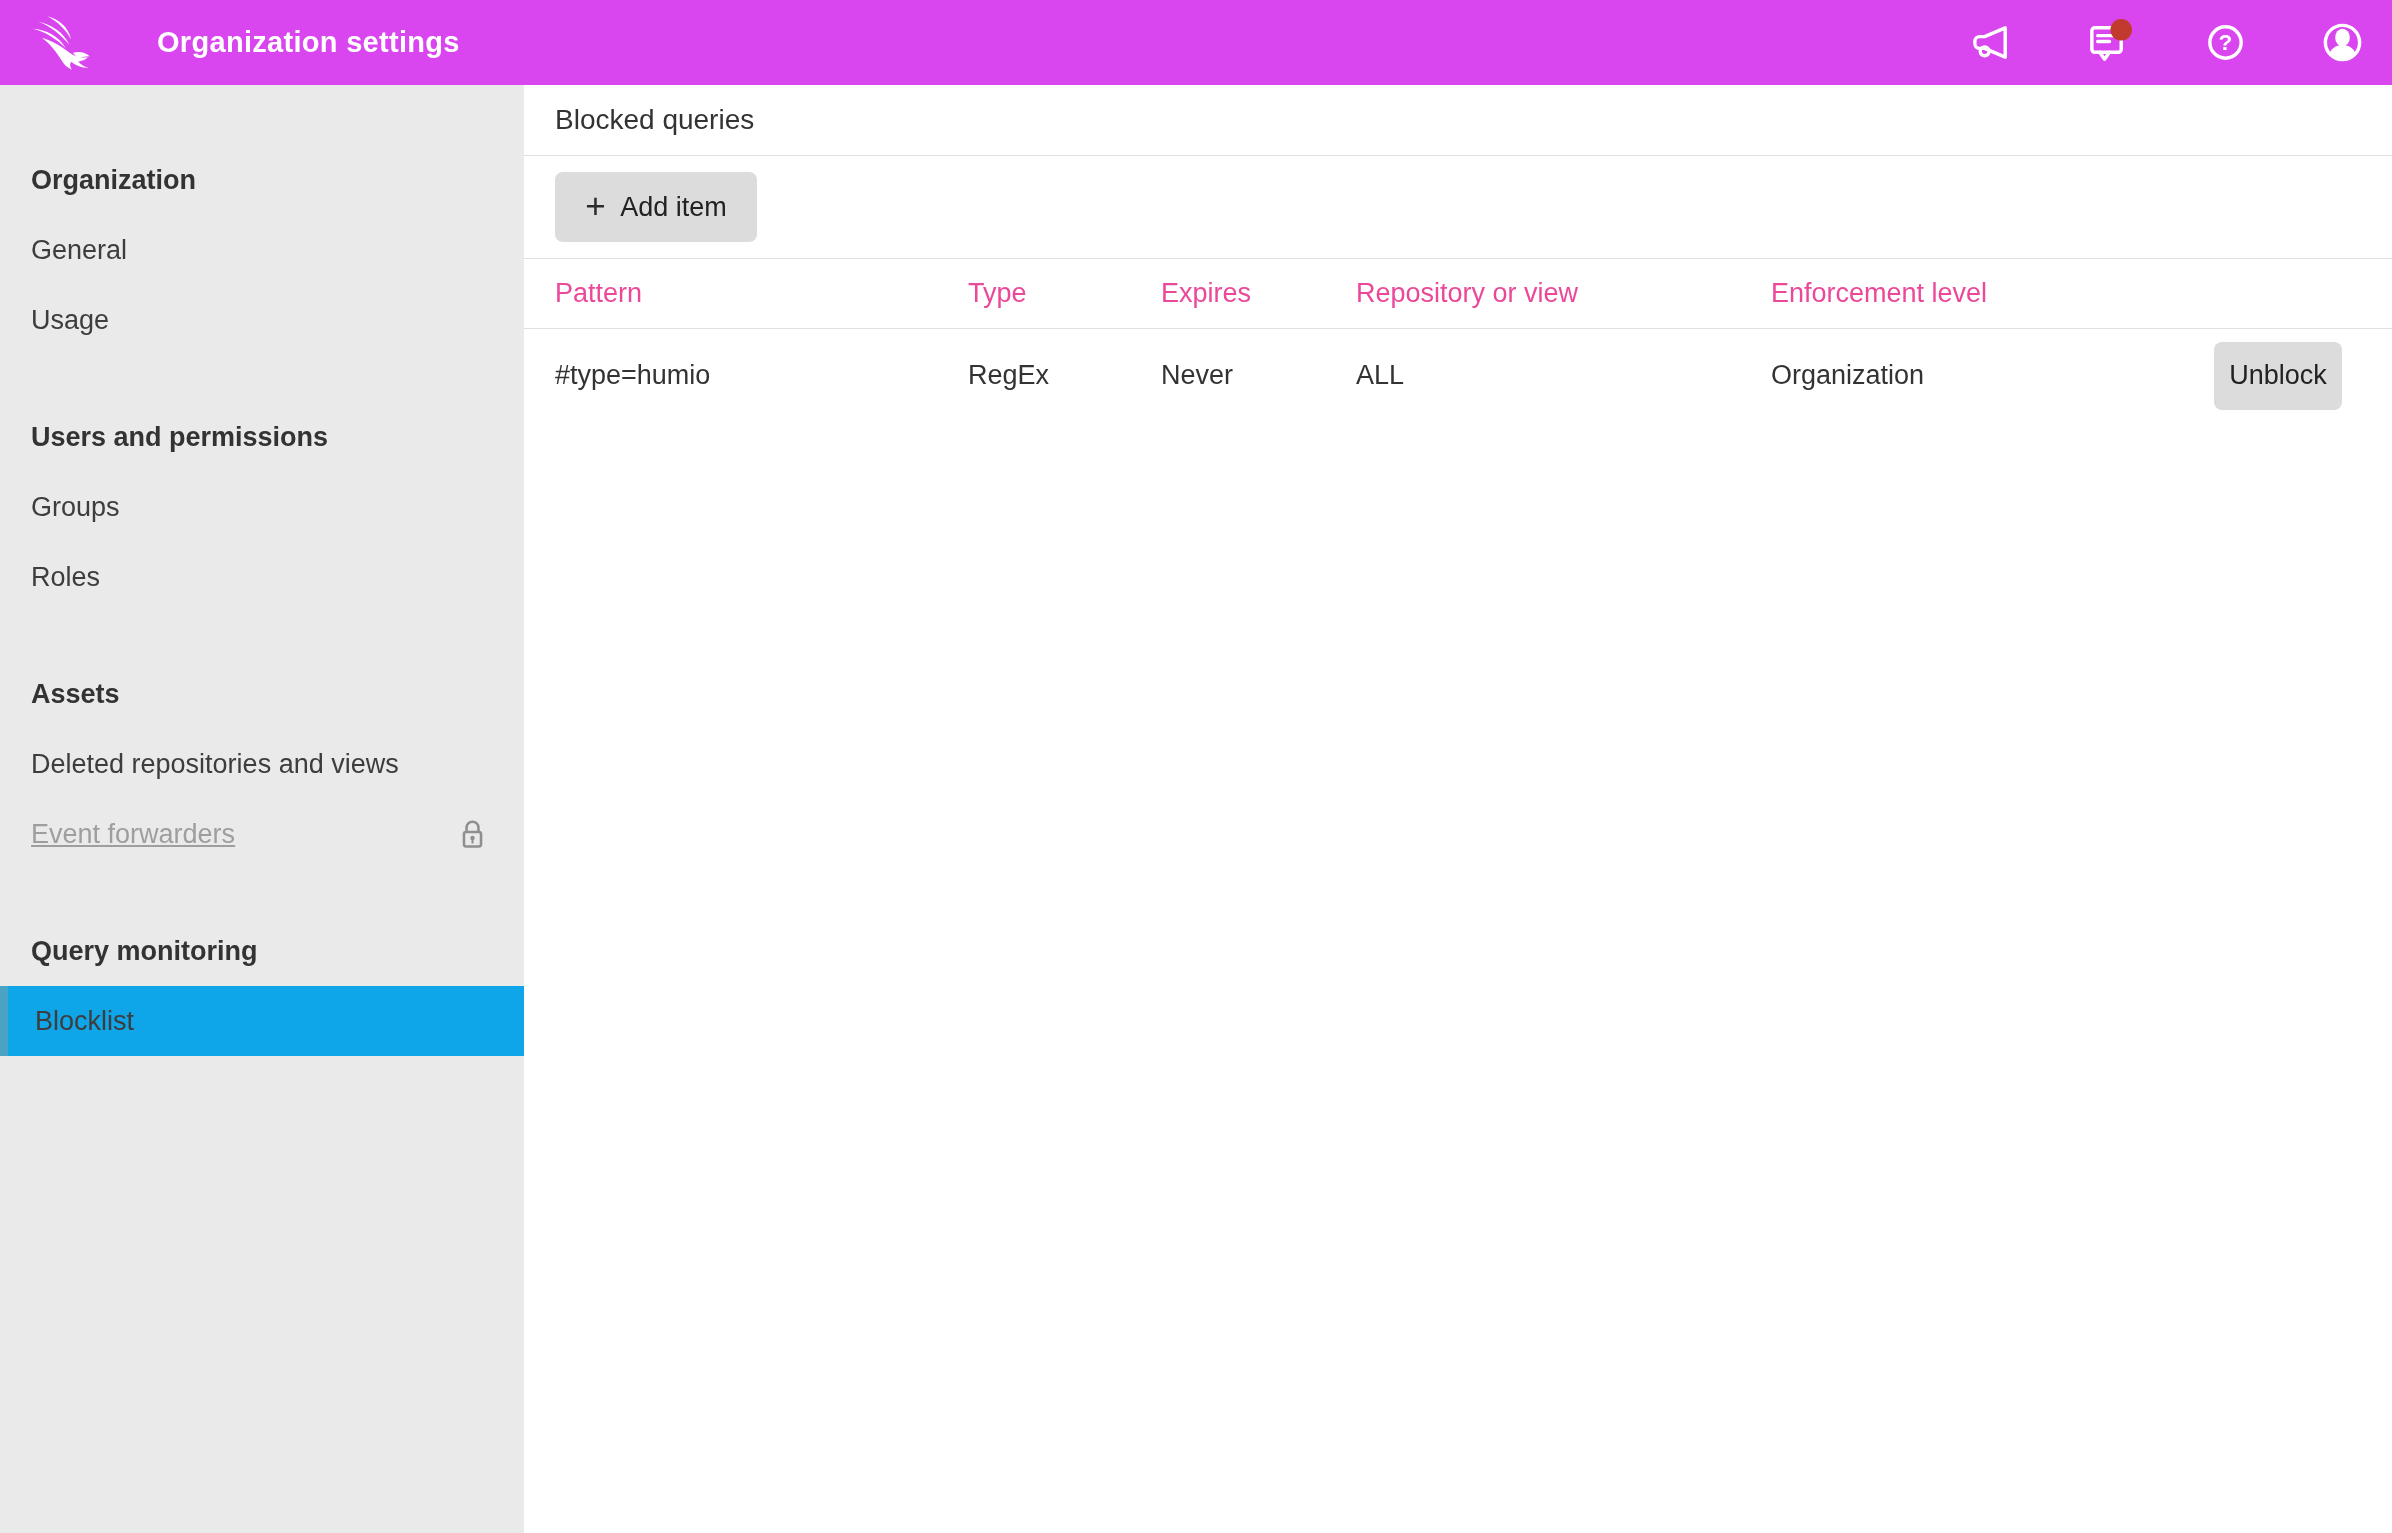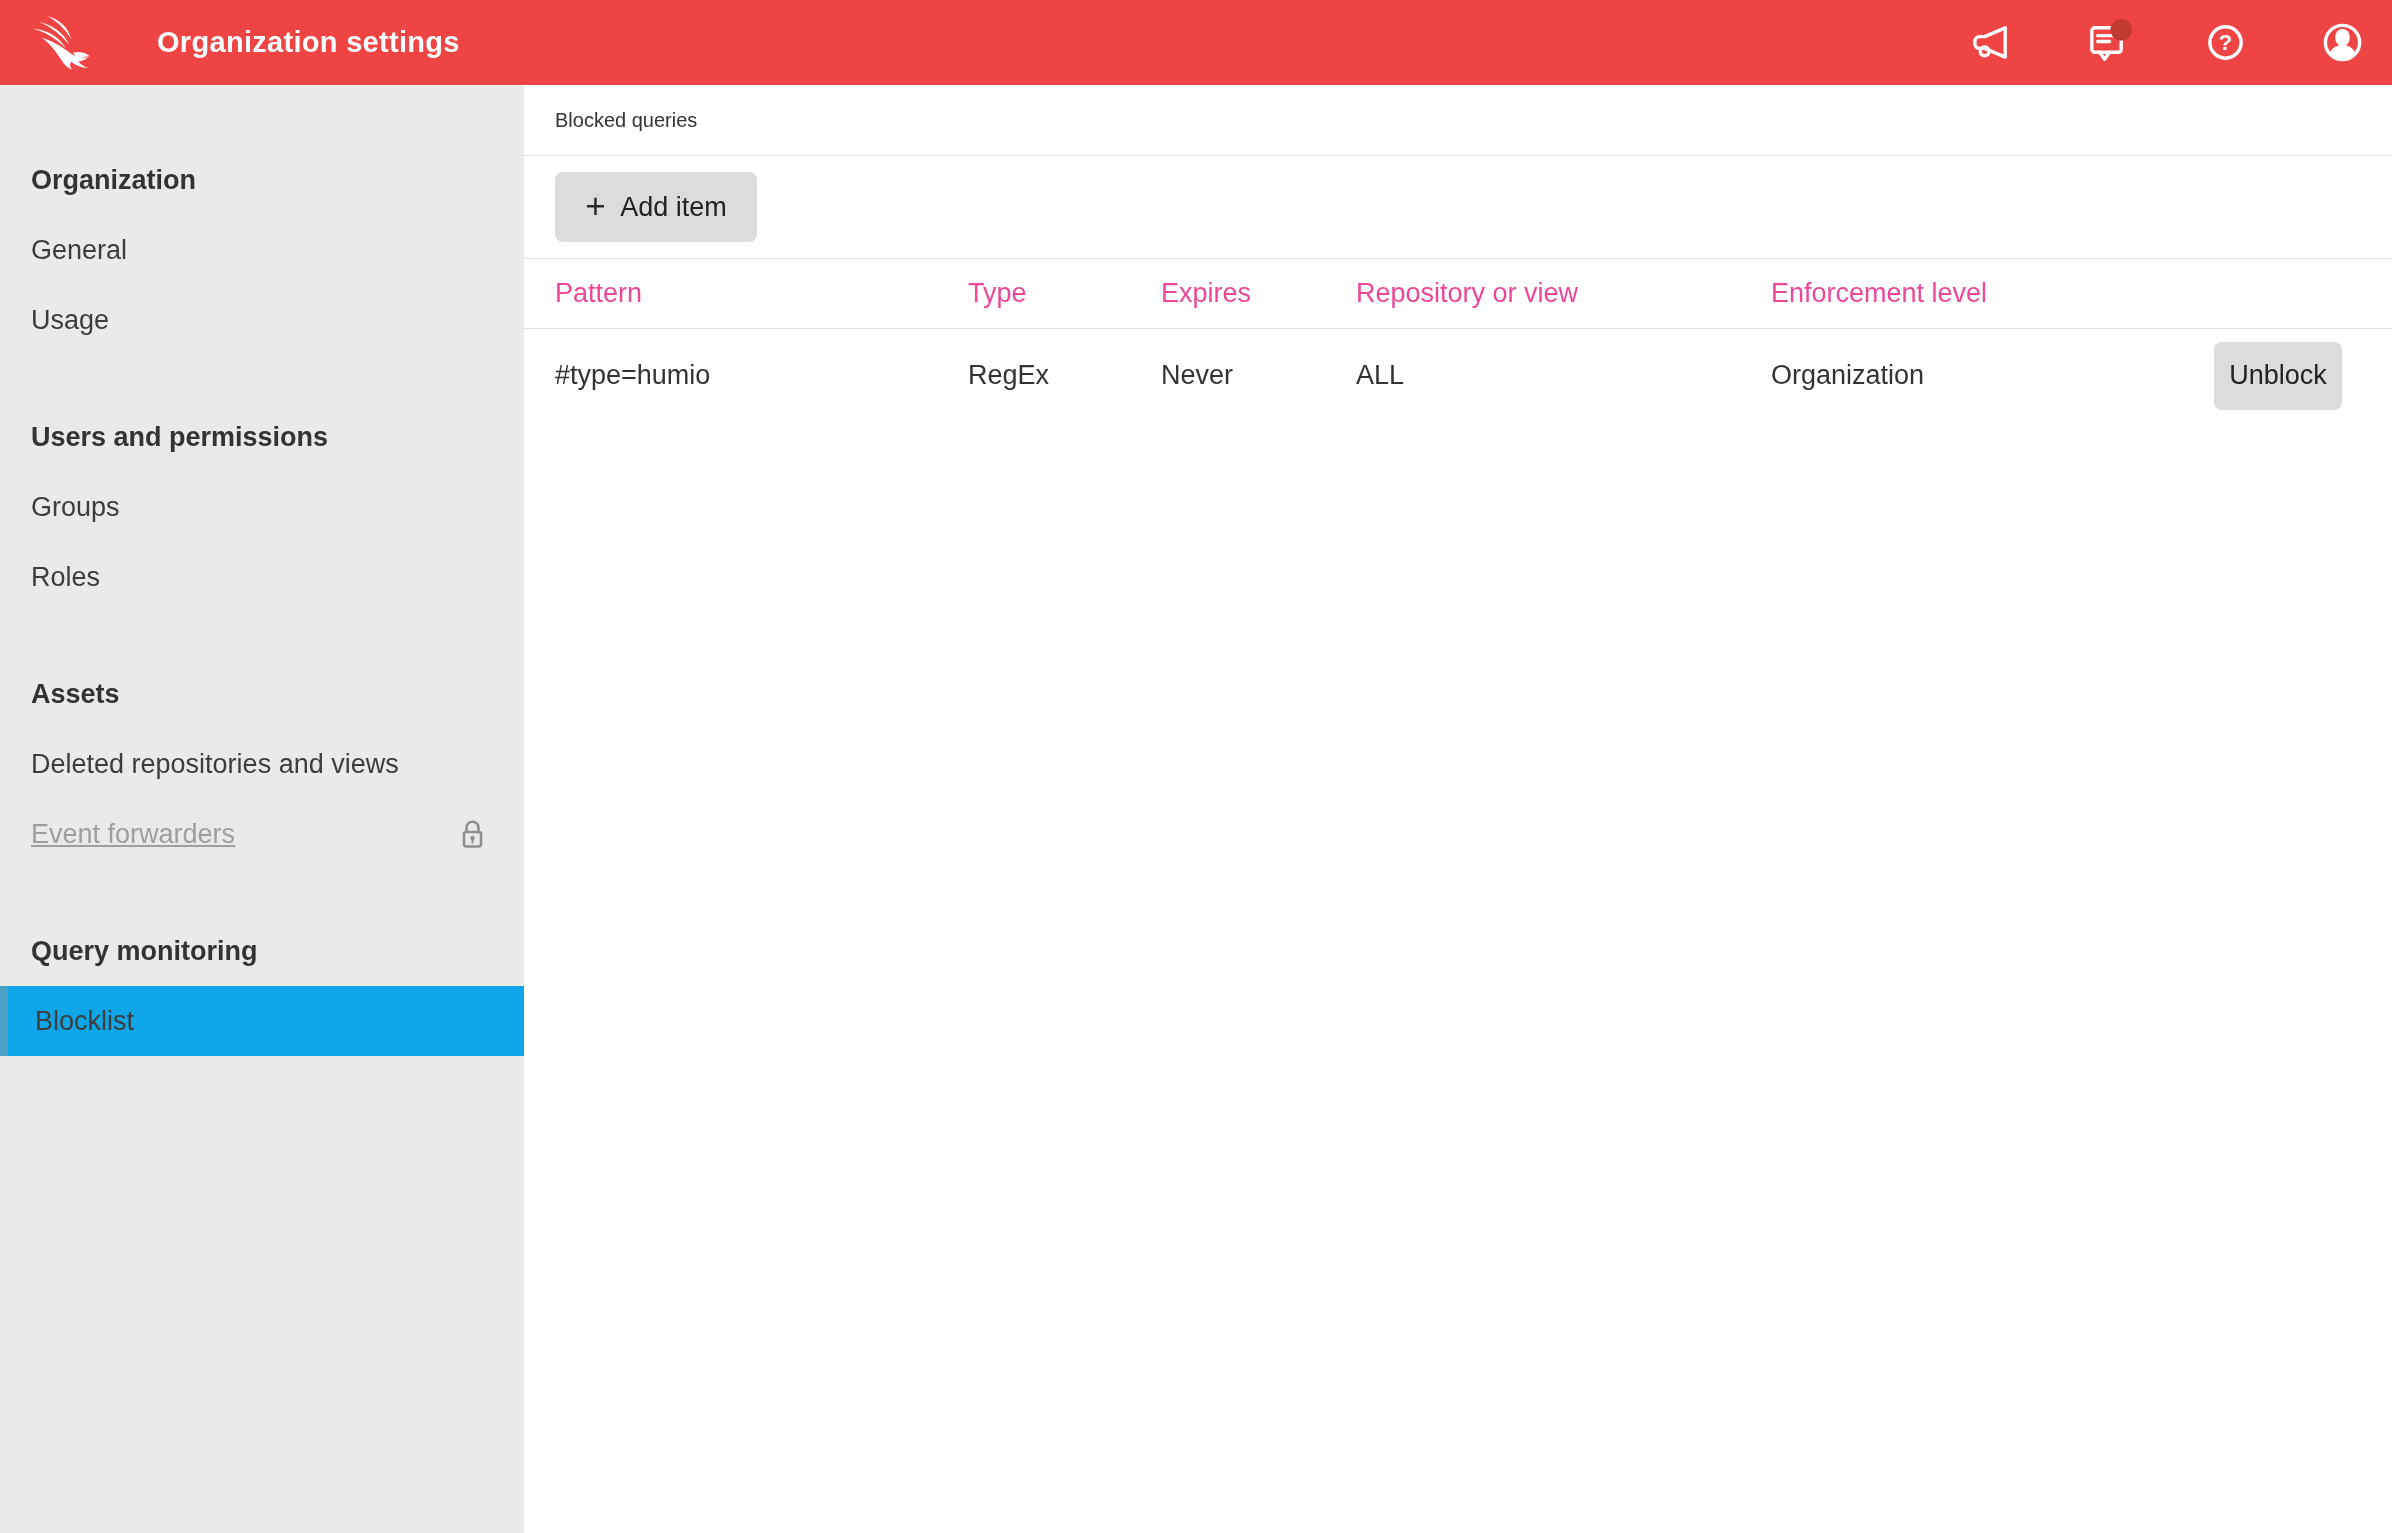--- a/index.html
+++ b/index.html
@@ -6,21 +6,21 @@
   html,body { margin:0; padding:0; }
   body {
     width:2393px; height:1533px;
     font-family:"Liberation Sans", sans-serif;
     background:#ffffff; overflow:hidden;
     -webkit-font-smoothing:antialiased;
   }
 
   
   .topbar {
-    height:85px; background:#ef4444;
+    height:85px; background:#d946ef;
     display:flex; align-items:center;
     padding:0 27px 0 32px;
   }
   .logo { width:64px; height:56px; display:flex; align-items:center; }
   .logo svg { width:64px; height:56px; display:block; }
   .topbar-title {
     color:#ffffff; font-size:29px; font-weight:700;
     margin-left:61px; letter-spacing:0.3px;
   }
   .topbar-spacer { flex:1; }
@@ -58,21 +58,21 @@
   }
   .nav-item.disabled { color:#9e9e9e; cursor:default;text-decoration:underline; }
   .nav-item .lock { margin-left:auto; display:flex; }
   .nav-item .lock svg { width:29px; height:33px; display:block; }
 
   
   .main { flex:1; display:flex; flex-direction:column; background:#ffffff; }
   .main-heading {
     height:71px; border-bottom:1.9px solid #e0e0e0;
     display:flex; align-items:center; padding:0 31px;
-    font-size:20px; color:#333333;
+    font-size:28px; color:#333333;
   }
   .toolbar {
     height:103px; border-bottom:1.9px solid #e0e0e0;
     display:flex; align-items:center; padding:0 31px;
   }
   .btn {
     background:#dcdcdc; border:none; border-radius:7.8px;
     font-family:inherit; font-size:27px; color:#222222; cursor:pointer;
   }
   .add-btn {

